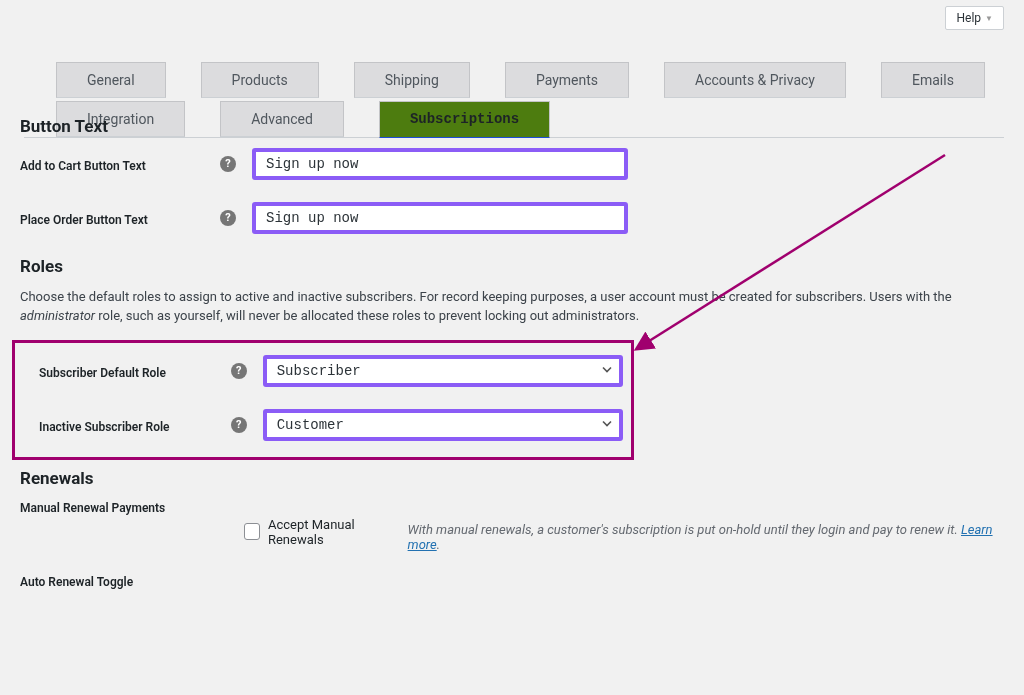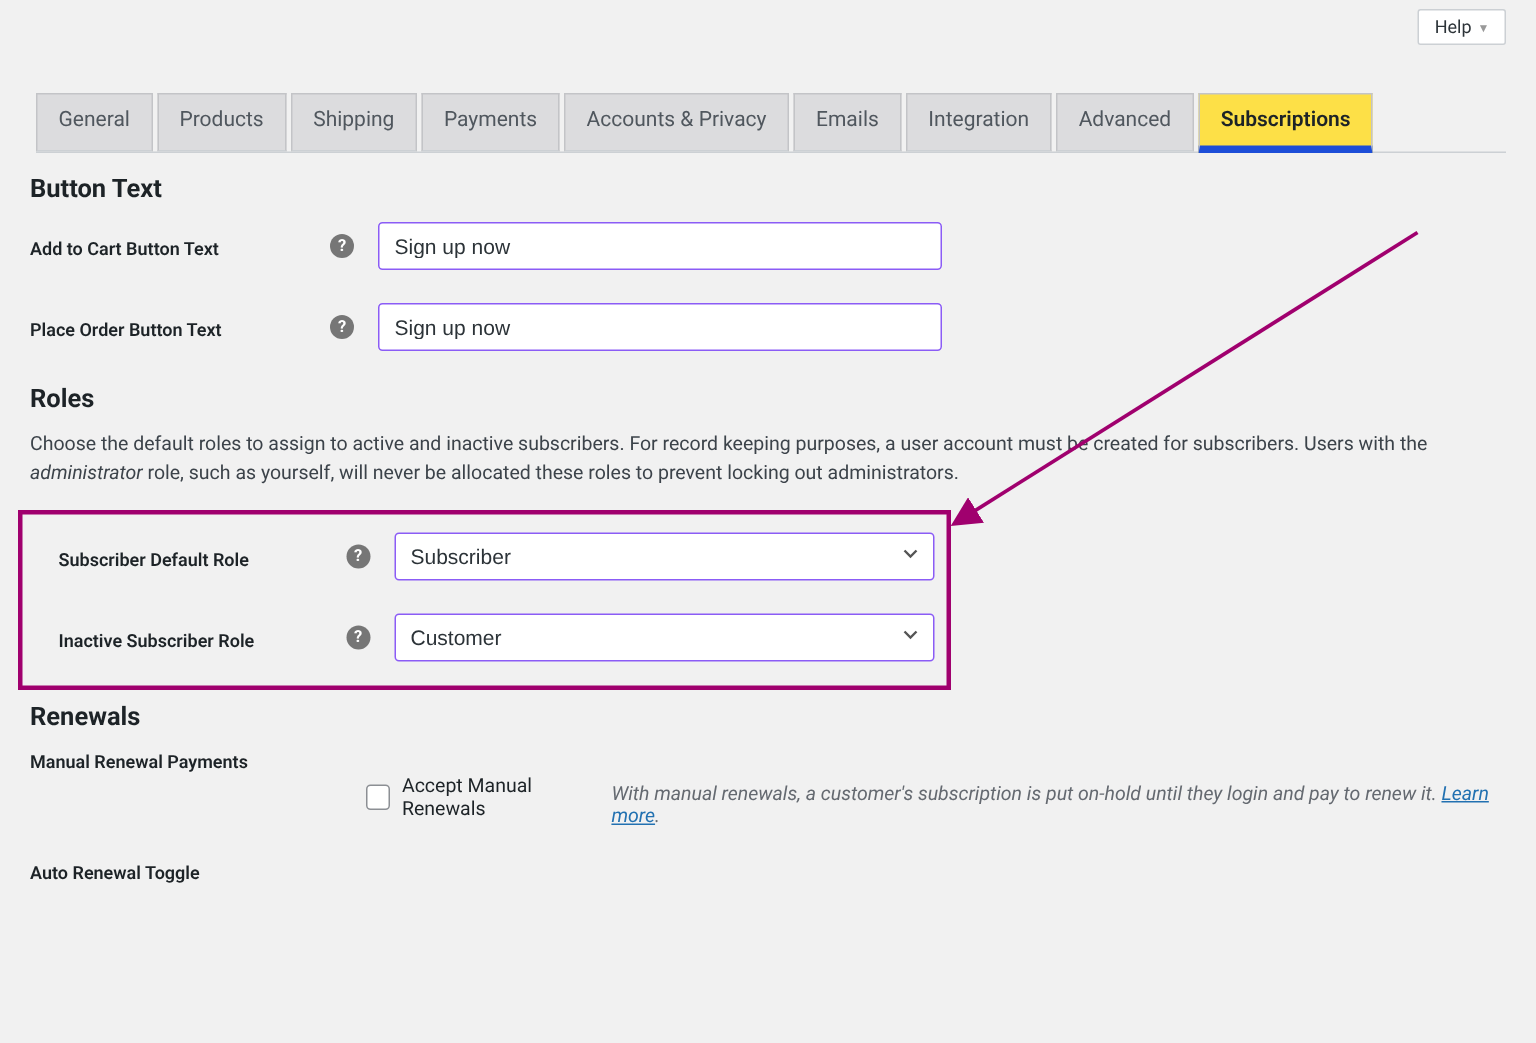--- a/index.html
+++ b/index.html
@@ -44,32 +44,34 @@
     right: 20px;
     display: flex;
     flex-wrap: wrap;
     gap: 3px;
     border-bottom: 1px solid #ccd0d4;
   }
   .tab {
     background: #dcdcde;
     border: 1px solid #c3c4c7;
     border-bottom: 1px solid #ccd0d4;
-    padding: 9px 14px;
+    padding: 9px 30px;
     font-size: 14px;
     color: #50575e;
     cursor: pointer;
     position: relative;
+    margin-left: 32px;
   }
   .tab.active {
-    background: #fde047;
-    border-bottom: 5px solid #1d4ed8;
+    background: #4d7c0f;
+    border-bottom: 1px solid #1d4ed8;
     color: #1d2327;
     font-weight: 600;
     margin-bottom: -1px;
+    font-family: Liberation Mono, monospace;
   }
 
   .content {
     position: absolute;
     top: 108px;
     left: 20px;
     right: 20px;
   }
 
   h2.section {
@@ -111,26 +113,27 @@
     font-size: 11px;
     font-weight: bold;
     text-align: center;
     line-height: 16px;
     margin-right: 16px;
     flex: 0 0 16px;
   }
   .text-input {
     width: 376px;
     height: 32px;
-    border: 1px solid #8b5cf6;
+    border: 4px solid #8b5cf6;
     border-radius: 3px;
     padding: 0 10px;
     font-size: 14px;
     color: #2c3338;
     background: #fff;
+    font-family: Liberation Mono, monospace;
   }
   .select-wrap {
     position: relative;
     width: 376px;
   }
   .select-wrap .text-input { width: 100%; padding-right: 30px; }
   .select-wrap .caret {
     position: absolute;
     right: 10px;
     top: 50%;

